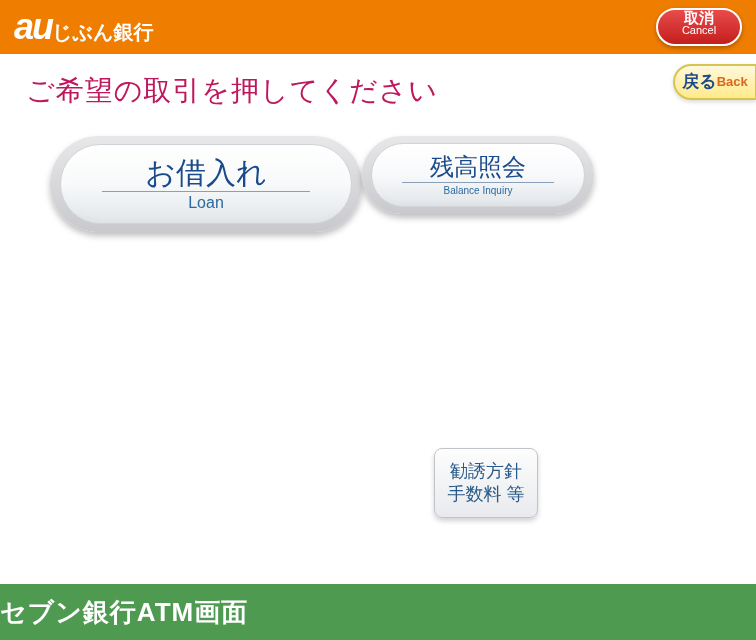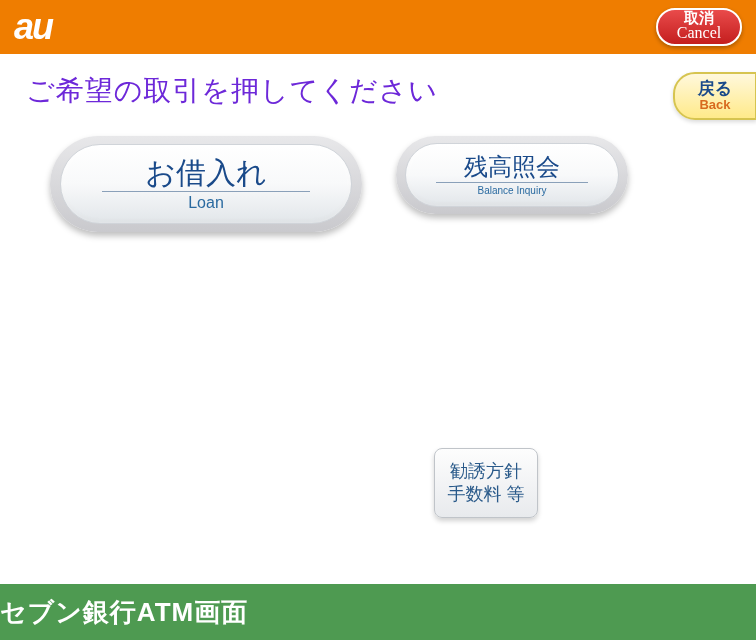--- a/index.html
+++ b/index.html
@@ -54,64 +54,62 @@
       align-items: center;
       line-height: 1;
       box-shadow: 0 2px 4px rgba(0,0,0,0.3);
       cursor: pointer;
     }
     .cancel-jp {
       font-size: 15px;
       font-weight: bold;
     }
     .cancel-en {
-      font-size: 16px;
-      font-family: Liberation Serif, serif;
+      font-size: 11px;
     }
     .content {
       position: relative;
       padding: 18px 20px 0 26px;
       height: 530px;
     }
     .instruction {
       font-size: 28px;
-      color: #6d28d9;
+      color: #be185d;
       margin-bottom: 26px;
       letter-spacing: 1px;
     }
     .back-btn {
       position: absolute;
       right: -1px;
-      top: 18px;
+      top: 10px;
       width: 84px;
-      height: 48px;
+      height: 36px;
       background: linear-gradient(#fff8dc, #ffea8a);
       border: 2px solid #d6c450;
       border-radius: 22px 0 0 22px;
       display: flex;
-      flex-direction: column;
+      flex-direction: row;
       justify-content: center;
       align-items: center;
       line-height: 1.1;
       cursor: pointer;
       box-shadow: 0 2px 4px rgba(0,0,0,0.15);
     }
     .back-jp {
       font-size: 17px;
       font-weight: bold;
       color: #1a4a8a;
     }
     .back-en {
       font-size: 13px;
       color: #d86a1f;
       font-weight: bold;
     }
     .button-grid {
       display: flex;
-      gap: 34px;
       flex-wrap: wrap;
       padding-left: 24px;
     }
     .pill-wrap {
       position: relative;
       width: 312px;
       height: 96px;
       margin-bottom: 16px;
     }
     .pill-outer {
@@ -209,20 +207,21 @@
       font-weight: bold;
       letter-spacing: 1px;
     }
   </style>
 </head>
 <body>
 
 <div class="header">
   <div class="logo">
     <span class="logo-au">au</span>
+    <span class="logo-bank">じぶん銀行</span>
   </div>
   <div class="cancel-btn">
     <span class="cancel-jp">取消</span>
     <span class="cancel-en">Cancel</span>
   </div>
 </div>
 
 <div class="content">
   <div class="instruction">ご希望の取引を押してください</div>
 

